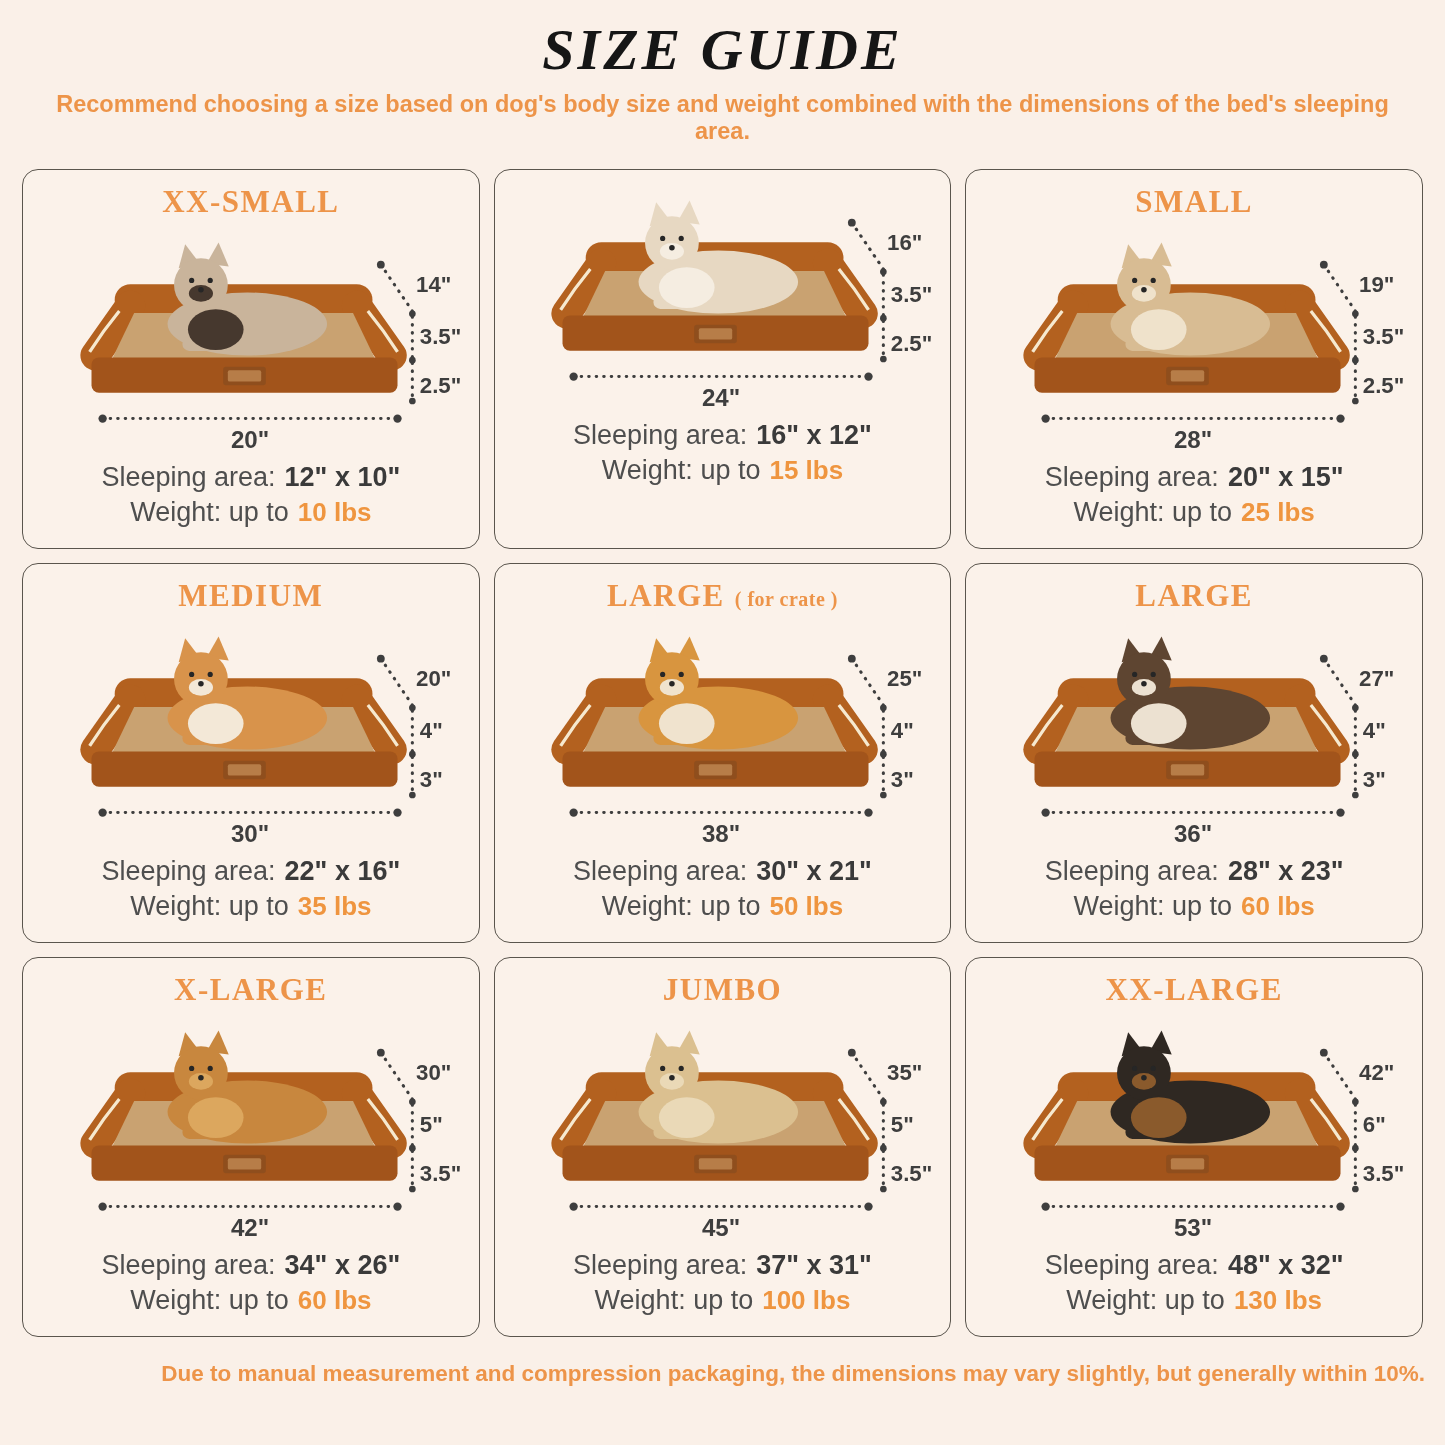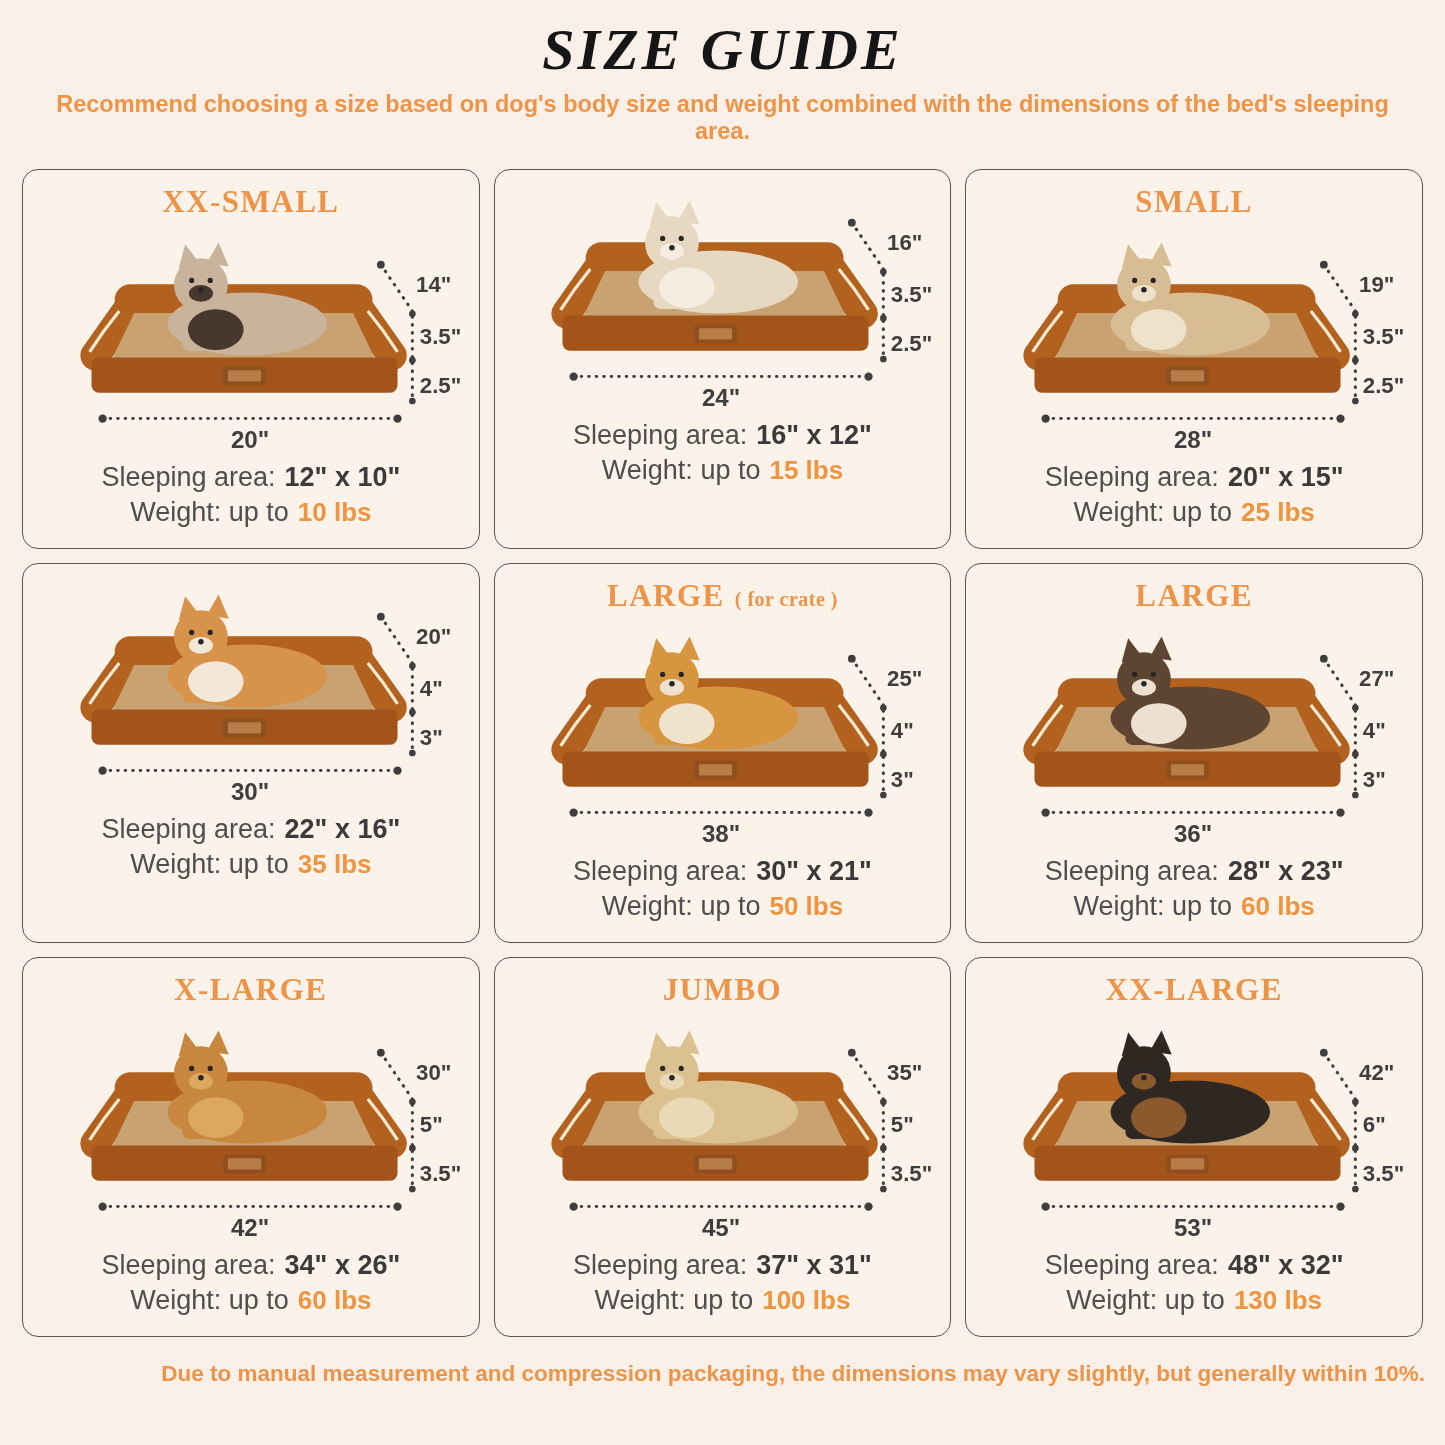--- a/index.html
+++ b/index.html
@@ -274,20 +274,23 @@
   <div class="info">
     <div class="info-line">
       <span class="lbl">Sleeping area:</span><span class="val">20" x 15"</span>
     </div>
     <div class="info-line">
       <span class="lbl">Weight: up to</span><span class="wval">25 lbs</span>
     </div>
   </div>
 </div>
       <div class="card">
+  <div class="card-title">
+    <span>MEDIUM</span><span class="size-note"></span>
+  </div>
   <svg class="bed" viewBox="0 0 468 252">
 
     <path d="M104,84 L348,84" stroke="#B3611F" stroke-width="34" stroke-linecap="round" fill="none"></path>
     <path d="M104,90 L66,144" stroke="#B3611F" stroke-width="32" stroke-linecap="round" fill="none"></path>
     <path d="M348,90 L386,144" stroke="#B3611F" stroke-width="32" stroke-linecap="round" fill="none"></path>
 
     <polygon points="108,98 344,98 368,148 84,148" fill="#C9A271"></polygon>
 
     <g aria-label="corgi">
       <g fill="#D8934B">

